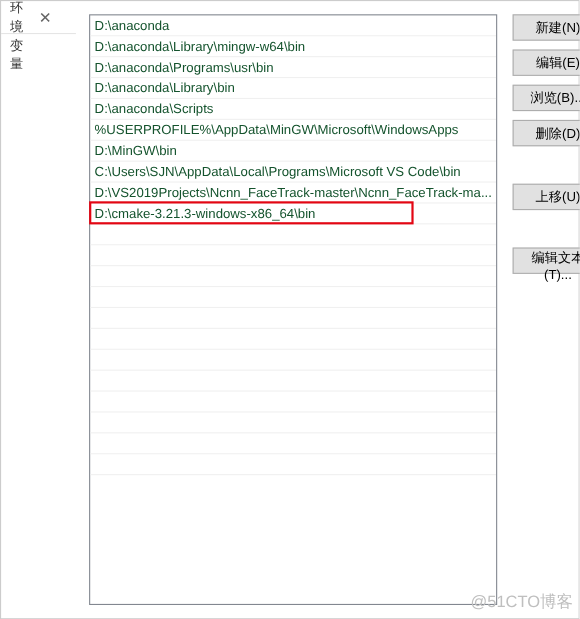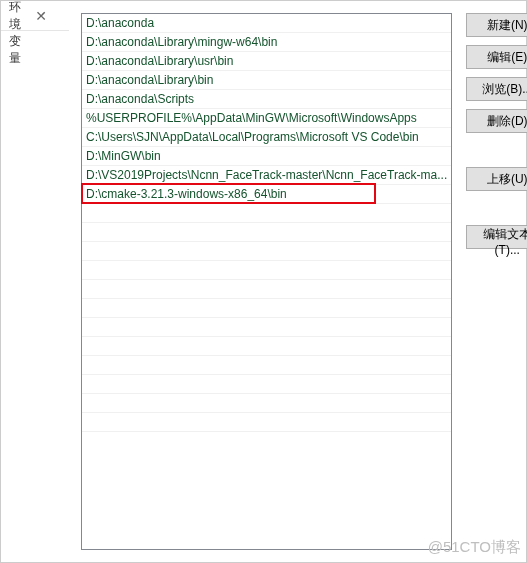--- a/index.html
+++ b/index.html
@@ -27,26 +27,26 @@
 <div class="window">
   <div class="titlebar">
     <span class="title">编辑环境变量</span>
     <span class="close">✕</span>
   </div>
   <div class="content">
     <div class="listwrap">
       <div class="listpanel" id="listpanel">
           <div class="row">D:\anaconda</div>
           <div class="row">D:\anaconda\Library\mingw-w64\bin</div>
-          <div class="row">D:\anaconda\Library\usr\bin</div>
+          <div class="row">D:\anaconda\Programs\usr\bin</div>
           <div class="row">D:\anaconda\Library\bin</div>
           <div class="row">D:\anaconda\Scripts</div>
           <div class="row">%USERPROFILE%\AppData\MinGW\Microsoft\WindowsApps</div>
+          <div class="row">D:\MinGW\bin</div>
           <div class="row">C:\Users\SJN\AppData\Local\Programs\Microsoft VS Code\bin</div>
-          <div class="row">D:\MinGW\bin</div>
           <div class="row">D:\VS2019Projects\Ncnn_FaceTrack-master\Ncnn_FaceTrack-ma...</div>
           <div class="row">D:\cmake-3.21.3-windows-x86_64\bin</div>
           <div class="row"></div>
           <div class="row"></div>
           <div class="row"></div>
           <div class="row"></div>
           <div class="row"></div>
           <div class="row"></div>
           <div class="row"></div>
           <div class="row"></div>

